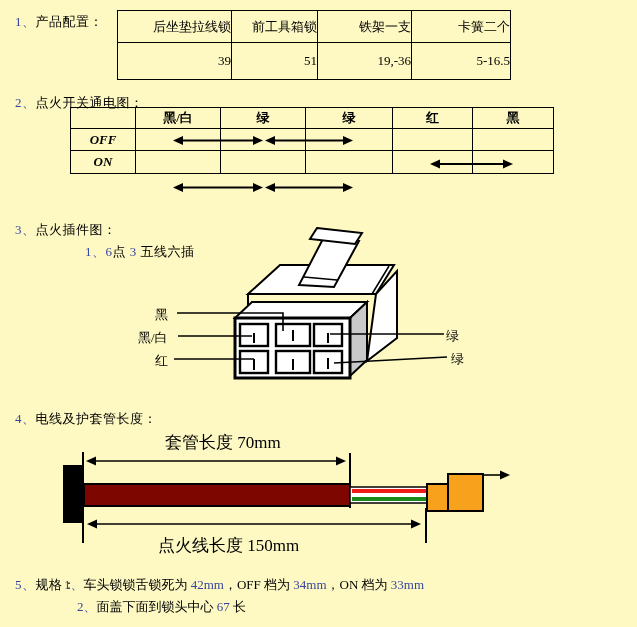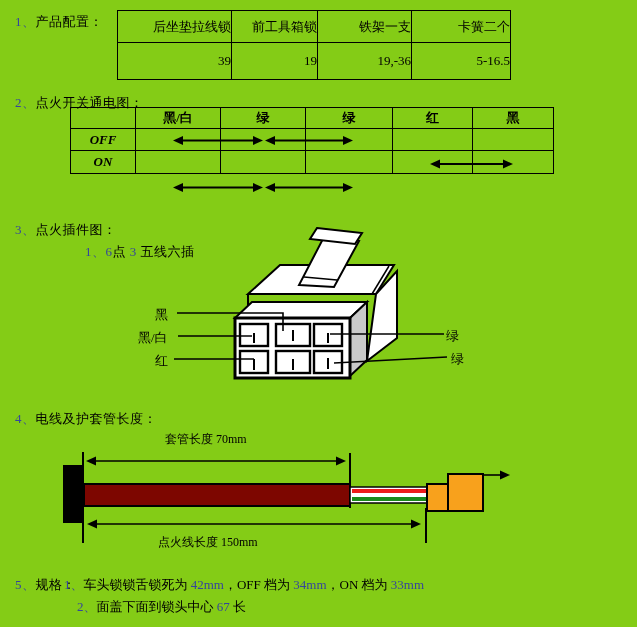--- a/index.html
+++ b/index.html
@@ -1,28 +1,28 @@
 <!DOCTYPE html>
 <html style="--num-color: #35459c;"><head>
 <meta charset="utf-8">
 <style>
   html,body{margin:0;padding:0;background:#fff;}
-  .page{position:relative;width:637px;height:627px;background:#84cc16;overflow:hidden;
+  .page{position:relative;width:637px;height:627px;background:#fef9c3;overflow:hidden;
         font-family:"Liberation Serif","DejaVu Serif",serif;color:#000;}
   .abs{position:absolute;white-space:nowrap;}
   .title{font-size:13px;letter-spacing:0.5px;}
   .seg-num{color:var(--num-color,#35459c);}
   .seg-zh{color:#000;}
   table{border-collapse:collapse;table-layout:fixed;position:absolute;}
   .t1 td{border:1.5px solid #000;text-align:right;vertical-align:middle;font-size:13px;padding:0;}
   .t2 td{border:1.5px solid #000;text-align:center;vertical-align:middle;font-size:13px;padding:0;}
   .hdr{font-weight:bold;}
   .rowlab{font-weight:bold;font-family:"Liberation Serif",serif;font-style:italic;}
   .pinlab{font-size:13px;}
-  .dimlab{font-size:12px;}
+  .dimlab{font-size:17px;}
   .specline{font-size:13px;}
   svg{position:absolute;pointer-events:none;}
 </style>
 </head>
 <body>
 
 <div class="page">
 
   <div class="abs title" style="left:15px;top:13px"><span class="seg-num">1、</span><span class="seg-zh">产品配置：</span></div>
 
@@ -35,21 +35,21 @@
       </colgroup>
     <tbody>
         <tr style="height:32px">
       <td>后坐垫拉线锁</td>
       <td>前工具箱锁</td>
       <td>铁架一支</td>
       <td>卡簧二个</td>
     </tr>
     <tr style="height:37px">
       <td>39</td>
-      <td>19</td>
+      <td>51</td>
       <td>19,-36</td>
       <td>5-16.5</td>
     </tr>
   </tbody>
     </table>
 
   <div class="abs title" style="left:15px;top:94px"><span class="seg-num">2、</span><span class="seg-zh">点火开关通电图：</span></div>
 
   <table class="t2" style="left:70px;top:107px;width:483px">
     <colgroup>

